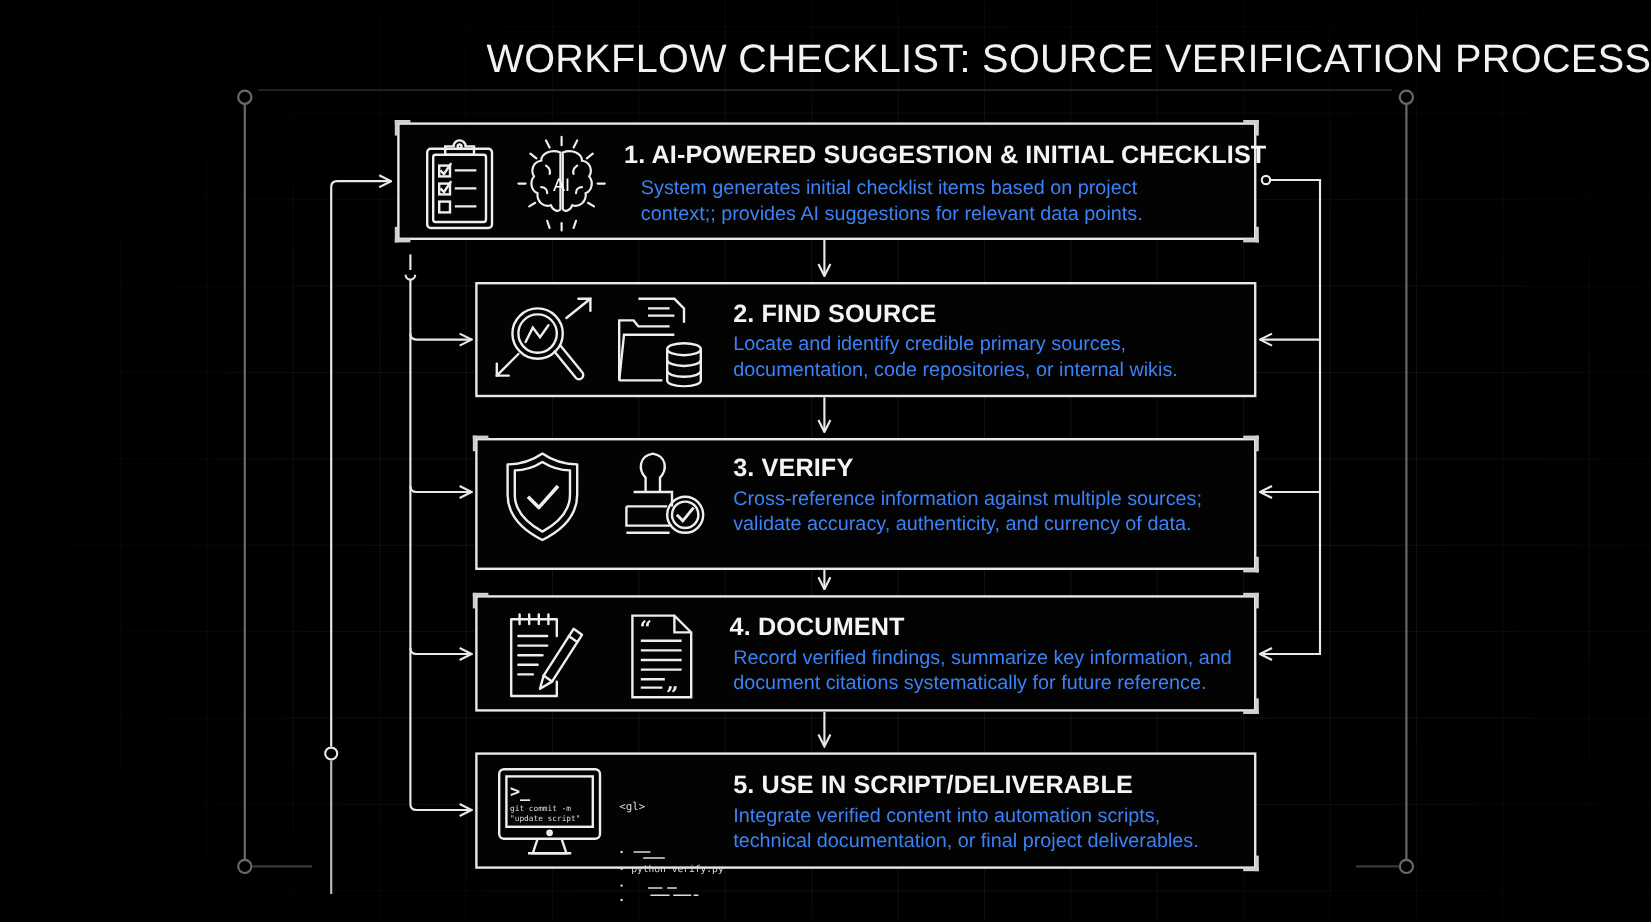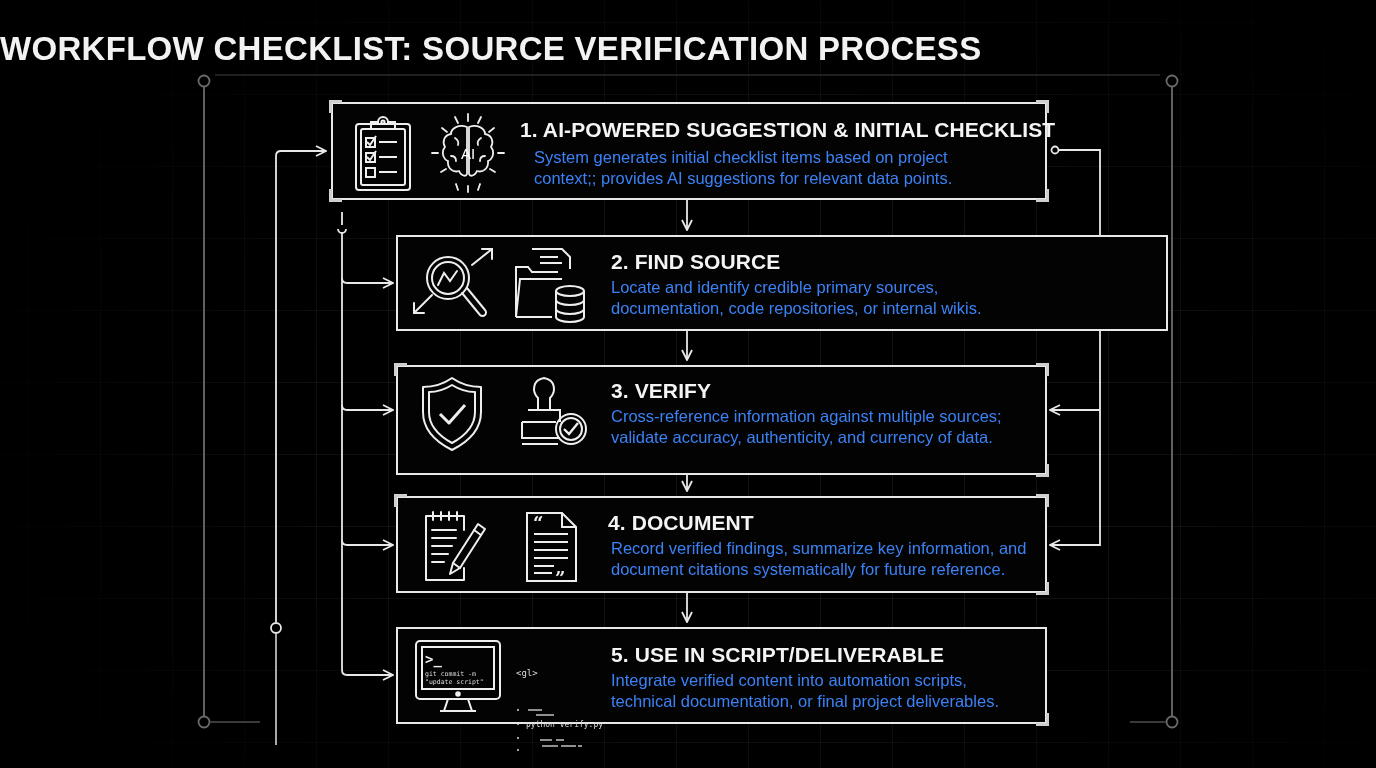--- a/index.html
+++ b/index.html
@@ -13,22 +13,22 @@
     position: absolute; inset: 0;
     background-image:
       linear-gradient(to right, rgba(255,255,255,0.07) 1px, transparent 1px),
       linear-gradient(to bottom, rgba(255,255,255,0.07) 1px, transparent 1px);
     background-size: 72px 72px;
     background-position: 28px 22px;
     -webkit-mask-image: radial-gradient(ellipse 60% 75% at 55% 55%, #000 40%, transparent 100%);
             mask-image: radial-gradient(ellipse 60% 75% at 55% 55%, #000 40%, transparent 100%);
   }
   .title {
-    position: absolute; left: 0; right: 0; top: 30px; text-align: left;
-    font-size: 33px; letter-spacing: 0.3px; color: #f2f2f2; font-weight: 700;
+    position: absolute; left: 0; right: 0; top: 30px; text-align: right;
+    font-size: 33px; letter-spacing: 0.3px; color: #f2f2f2; font-weight: 400;
   }
   svg.wires { position: absolute; left: 0; top: 0; }
   .box {
     position: absolute; border: 2px solid #e8e8e8; background: #030303;
     box-sizing: border-box;
   }
   .box .corner { position: absolute; width: 10px; height: 10px; border-color: #cfcfcf; border-style: solid; }
   .box .c-tl { left: -4px; top: -4px; border-width: 3px 0 0 3px; }
   .box .c-tr { right: -4px; top: -4px; border-width: 3px 3px 0 0; }
   .box .c-bl { left: -4px; bottom: -4px; border-width: 0 0 3px 3px; }
@@ -143,21 +143,21 @@
     <text x="39" y="47" text-anchor="middle" font-family="Liberation Sans, sans-serif" font-size="15" fill="#fff">AI</text>
   </svg>
 
   <div class="step-title" style="left:187px; top:14px;">1. AI-POWERED SUGGESTION &amp; INITIAL CHECKLIST</div>
   <div class="step-desc" style="left:201px; top:43px;">
     <span>System generates initial checklist items based on project</span>
     <span>context;; provides AI suggestions for relevant data points.</span>
   </div>
 </div>
 
-<div class="box" style="left:396px; top:235px; width:772px; height:96px;">
+<div class="box" style="left:396px; top:235px; width:651px; height:96px;">
   <svg class="icon" style="left:12px; top:10px;" width="86" height="74" viewBox="0 0 86 74">
     <g fill="none" stroke="#eee" stroke-width="2" stroke-linecap="round">
       <circle cx="38" cy="31" r="21"></circle>
         <circle cx="38" cy="31" r="16"></circle>
       <path d="M28 38 L34 26 L40 34 L47 24"></path>
       <path d="M52 46 L70 68 A3 3 0 0 0 75 63 L57 41"></path>
       <path d="M62 18 L82 2"></path>
         <path d="M72 2 L82 2 L82 12"></path>
       <path d="M22 48 L4 66"></path>
         <path d="M4 56 L4 66 L14 66"></path>

